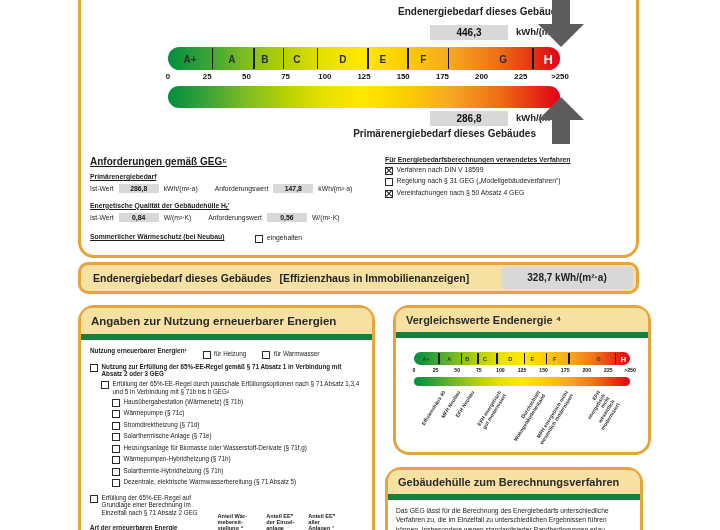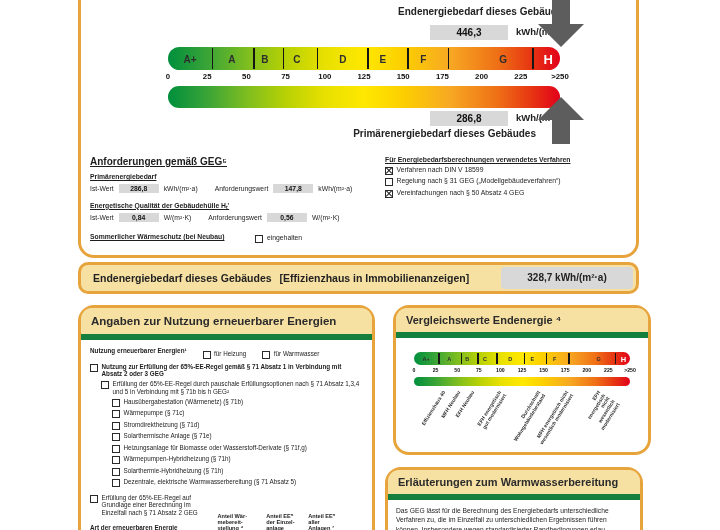--- a/index.html
+++ b/index.html
@@ -323,21 +323,21 @@
 Wohngebäudebestand</span>
           <span class="cmp-label" style="left: 70%;">MFH energetisch nicht
 wesentlich modernisiert</span>
           <span class="cmp-label" style="left: 84.5%;">EFH energetisch nicht
 wesentlich modernisiert</span>
         </div>
     </div>
   </div>
 
   <div class="panel" style="left:385px;top:467px;width:258px;height:110px;">
-    <div class="phead" style="height:24px;font-size:11px;">Erläuterungen zum Warmwasserbereitung</div>
+    <div class="phead" style="height:24px;font-size:11px;">Gebäudehülle zum Berechnungsverfahren</div>
     <div class="expl-body" id="expl-body">
         <div>Das GEG lässt für die Berechnung des Energiebedarfs unterschiedliche</div>
         <div>Verfahren zu, die im Einzelfall zu unterschiedlichen Ergebnissen führen</div>
         <div>können. Insbesondere wegen standardisierter Randbedingungen erlau-</div>
       </div>
   </div>
 
 </div>
 
 </body></html>

